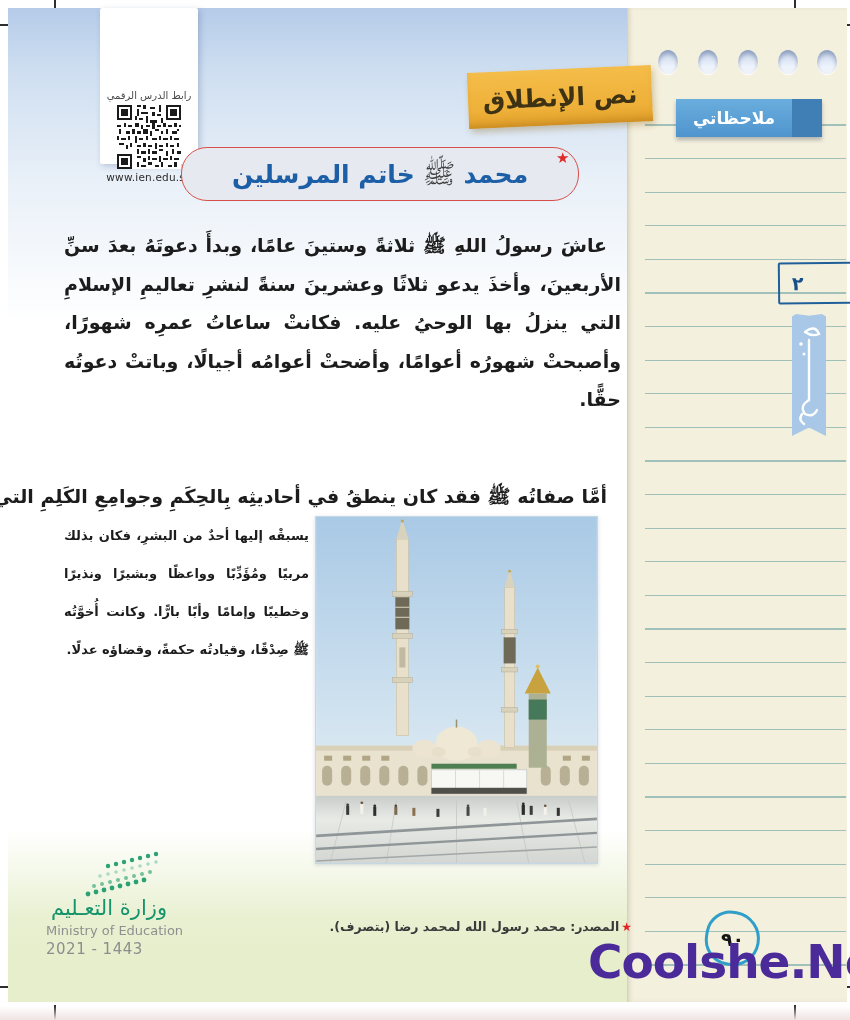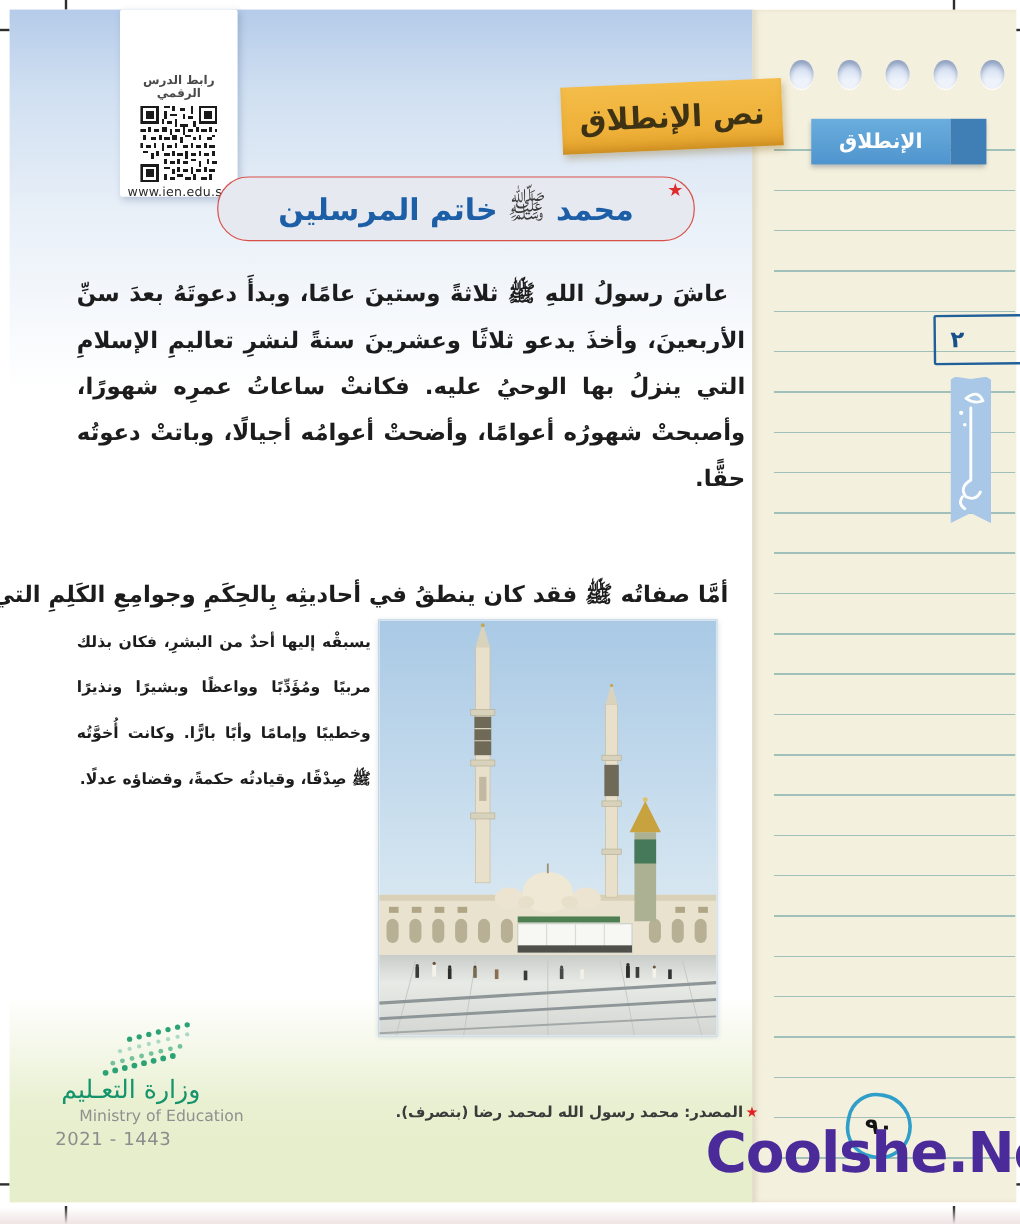--- a/index.html
+++ b/index.html
@@ -14,21 +14,21 @@
   
   .main-base{position:absolute;left:8px;top:8px;width:619px;height:994px;background:#fff;}
   .main-bluetop{position:absolute;left:8px;top:8px;width:619px;height:360px;
         background:linear-gradient(180deg,#b5cbe9 0,#cfdff1 18%,#e9f0f8 48%,#ffffff 88%);}
   .main-green{position:absolute;left:8px;top:830px;width:619px;height:172px;
         background:linear-gradient(180deg,rgba(230,238,203,0) 0,rgba(230,238,203,.85) 50%,#e6eecb 75%);}
 
   
   .qr-card{position:absolute;left:100px;top:8px;width:98px;height:156px;background:#fff;
         box-shadow:2px 2px 6px rgba(70,95,140,.3);border-radius:2px;text-align:center;}
-  .qr-title{margin-top:54px;font-size:10px;font-weight:700;color:#4a4a4a;direction:rtl;}
+  .qr-title{margin-top:82px;font-size:10px;font-weight:400;color:#4a4a4a;direction:rtl;}
   .qr-svg{width:64px;height:64px;margin:4px auto 0;display:block;}
   .qr-url{font-size:10.5px;color:#2b2b2b;margin-top:2px;letter-spacing:.2px;}
 
   
   .banner{position:absolute;left:468px;top:69px;width:184px;height:56px;
         background:linear-gradient(180deg,#f4bd49 0,#eeb038 70%,#e2a02b 100%);
         transform:rotate(-2.5deg);display:flex;align-items:center;justify-content:center;
         box-shadow:2px 4px 6px rgba(130,90,10,.3), inset 0 -7px 9px -5px rgba(150,95,10,.4);}
   .banner span{font-size:25px;font-weight:700;color:#3e3214;direction:rtl;}
 
@@ -52,21 +52,21 @@
   
   .photo{position:absolute;left:315px;top:516px;width:281px;height:346px;background:#fff;
         border:1px solid #c3d7e4;box-shadow:0 1px 4px rgba(60,80,110,.2);}
   .photo svg{display:block;width:100%;height:100%;}
 
   
   .footnote{position:absolute;right:218px;top:901px;direction:rtl;font-size:12.5px;color:#3a3a3a;font-weight:600;margin-top:18px;}
   .footnote .fstar{color:#e02222;font-size:12px;margin-left:2px;}
   .moe-dots{position:absolute;left:78px;top:848px;width:94px;height:54px;z-index:2;}
   .moe-ar{position:absolute;left:46px;top:896px;width:126px;text-align:center;font-size:21px;font-weight:400;color:#15946c;direction:rtl;}
-  .moe-en{position:absolute;left:46px;top:923px;font-size:13px;color:#8f8f8f;margin-left:20px;}
+  .moe-en{position:absolute;left:46px;top:923px;font-size:13px;color:#8f8f8f;}
   .moe-yr{position:absolute;left:46px;top:940px;font-size:15px;color:#8d8d8d;letter-spacing:.5px;}
 
   
   .sidebar{position:absolute;left:627px;top:8px;width:219px;height:994px;background:#f4f0de;
         border-left:1px solid #d8d2bd;box-shadow:inset 3px 0 5px -2px rgba(120,110,80,.25);}
   .ruled{position:absolute;left:645px;top:92px;width:201px;height:902px;
         background:repeating-linear-gradient(180deg,rgba(0,0,0,0) 0 32.4px,#a2c0ba 32.4px 33.6px);}
   .hole{position:absolute;top:50px;width:20px;height:24px;border-radius:50%;
         background:linear-gradient(180deg,#c5d5ec,#eef3fb 70%);
         box-shadow:inset 0 4px 4px rgba(40,60,110,.35), 0 1px 1px #fff;}
@@ -108,21 +108,21 @@
 
   <div class="sidebar"></div>
   <div class="ruled"></div>
   <span class="hole" style="left:658px;"></span>
   <span class="hole" style="left:698px;"></span>
   <span class="hole" style="left:738px;"></span>
   <span class="hole" style="left:778px;"></span>
   <span class="hole" style="left:817px;"></span>
   <div class="notes-label">
     <div class="lt">
-        <span>الإنطلاق</span>
+        <span>ملاحظاتي</span>
       </div>
     <div class="dk"></div>
   </div>
   <div class="unit-box">
     <span>٢</span>
   </div>
   <div class="ribbon">
     <svg viewBox="0 0 34 122">
       <g fill="none" stroke="#fdfefe" stroke-width="2.4" stroke-linecap="round">
         <path d="M13 18 q10 -8 14 2 q-7 3 -14 -2"></path>

